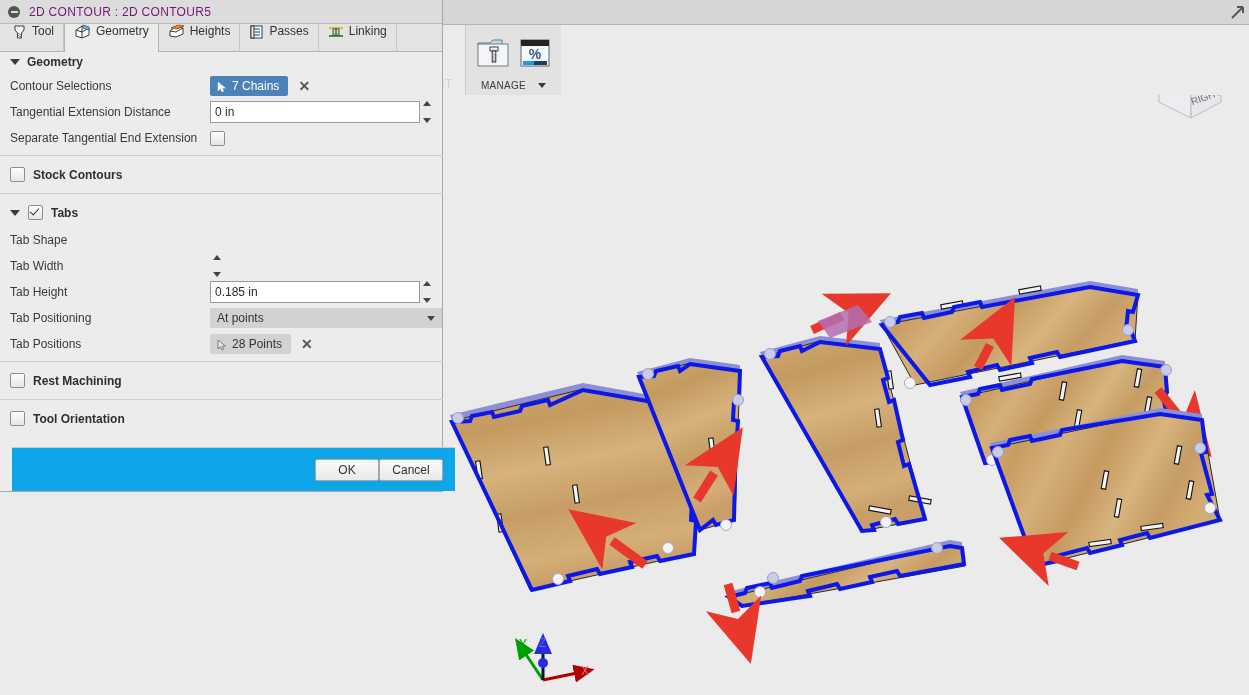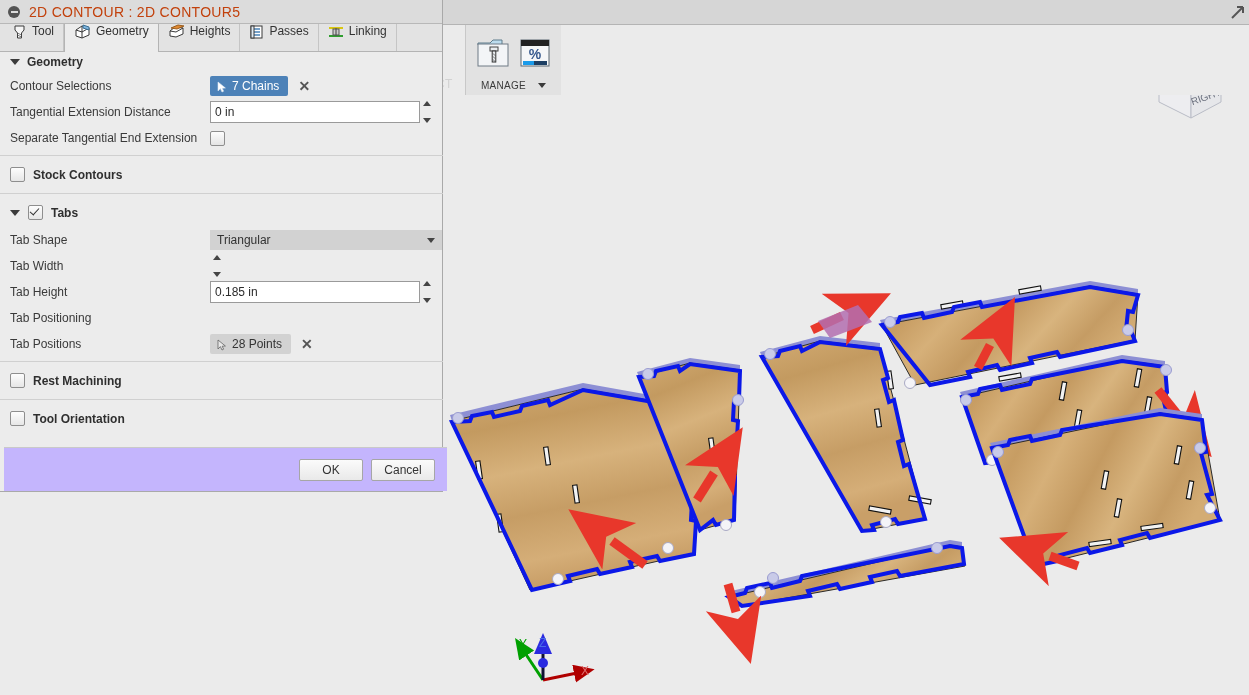--- a/index.html
+++ b/index.html
@@ -29,21 +29,21 @@
   #triad{position:absolute;left:505px;top:625px;width:110px;height:65px;}
   
   #corner-arrow{position:absolute;right:2px;top:4px;width:18px;height:18px;}
   
   #dialog{
     position:absolute;left:0;top:0;width:443px;height:492px;
     background:#ececec;border-right:1px solid #a9a9a9;border-bottom:1px solid #a9a9a9;
     box-sizing:border-box;
   }
   #dlg-title{height:23px;background:#dcdcdc;border-bottom:1px solid #b8b8b8;display:flex;align-items:center;padding:0 8px;gap:9px;}
-  #dlg-title .tlabel{font-size:14px;color:#c2410c;letter-spacing:.3px;}
+  #dlg-title .tlabel{font-size:12px;color:#701a75;letter-spacing:.3px;}
   .minus-circle{width:12px;height:12px;border-radius:50%;background:#545454;position:relative;flex:none;}
   .minus-circle::after{content:"";position:absolute;left:2.5px;top:5px;width:7px;height:2px;background:#dcdcdc;}
   
   #dlg-tabs{height:27px;background:#e3e3e3;border-bottom:1px solid #b4b4b4;display:flex;align-items:stretch;padding-left:2px;position:relative;z-index:3;}
   .dtab{display:flex;gap:5px;padding:0 9px;border-right:1px solid #c5c5c5;cursor:default;font-size:12px;color:#333;}
   .dtab:first-child{border-left:1px solid transparent;}
   .dtab.active{background:#ececec;border-left:1px solid #b4b4b4;border-right:1px solid #b4b4b4;position:relative;margin-bottom:-1px;}
   .dtab svg{display:block;}
   
   #dlg-body{position:absolute;left:0;top:51px;width:443px;height:397px;overflow:hidden;}
@@ -61,21 +61,21 @@
   .txtfield{width:200px;height:16px;background:#fff;border:1px solid #9a9a9a;font-size:12px;color:#2b2b2b;padding:2px 4px;box-sizing:content-box;display:flex;align-items:center;}
   .spin{width:11px;height:22px;margin-left:1px;display:flex;flex-direction:column;justify-content:space-between;}
   .spin i{display:block;width:0;height:0;margin:0 auto;}
   .spin .up{border-left:4px solid transparent;border-right:4px solid transparent;border-bottom:5px solid #444;}
   .spin .dn{border-left:4px solid transparent;border-right:4px solid transparent;border-top:5px solid #444;}
   .combo{width:218px;height:20px;background:#d2d2d2;display:flex;align-items:center;justify-content:space-between;padding:0 7px;font-size:12px;color:#333;}
   .combo .cc{width:0;height:0;border-left:4px solid transparent;border-right:4px solid transparent;border-top:5px solid #444;}
   .sqchk{width:13px;height:13px;border:1px solid #8e8e8e;border-radius:2px;background:linear-gradient(#fdfdfd,#e4e4e4);display:inline-block;flex:none;}
   .cursor-glyph{display:inline-block;width:10px;height:12px;}
   
-  #dlg-footer{position:absolute;left:4px;bottom:0;width:443px;height:44px;border-top:1px solid #c9c9c9;background:#c4b5fd;display:flex;align-items:center;justify-content:flex-end;gap:8px;padding-right:12px;box-sizing:border-box;}
+  #dlg-footer{position:absolute;left:12px;bottom:0;width:443px;height:44px;border-top:1px solid #c9c9c9;background:#0ea5e9;display:flex;align-items:center;justify-content:flex-end;gap:0;padding-right:12px;box-sizing:border-box;}
   .btn{min-width:62px;height:20px;background:linear-gradient(#fbfbfb,#e9e9e9);border:1px solid #a6a6a6;border-radius:2px;font-size:12px;color:#333;display:flex;align-items:center;justify-content:center;cursor:default;}
 </style>
 </head>
 <body>
 
 <div id="viewport">
   <svg id="viewport-svg" width="1249" height="695" viewBox="0 0 1249 695">
     <defs>
       <linearGradient id="wood" x1="0" y1="0" x2="1" y2="0.35">
         <stop offset="0%" stop-color="#d4ad76"></stop>
@@ -402,24 +402,20 @@
     <div class="divider"></div>
 
     <div class="grp-row">
       <span class="tri"></span>
       <span class="chk on"></span>
       <span>Tabs</span>
     </div>
 
     <div class="row">
       <span class="lbl">Tab Shape</span>
-      <span class="combo">
-        <span>Triangular</span>
-        <span class="cc"></span>
-      </span>
     </div>
 
     <div class="row">
       <span class="lbl">Tab Width</span>
       <span class="spin">
           <i class="up"></i>
           <i class="dn"></i>
         </span>
     </div>
 
@@ -427,20 +423,24 @@
       <span class="lbl">Tab Height</span>
       <span class="txtfield">0.185 in</span>
       <span class="spin">
           <i class="up"></i>
           <i class="dn"></i>
         </span>
     </div>
 
     <div class="row">
       <span class="lbl">Tab Positioning</span>
+      <span class="combo">
+        <span>At points</span>
+        <span class="cc"></span>
+      </span>
     </div>
 
     <div class="row">
       <span class="lbl">Tab Positions</span>
       <span class="pill grey">
         <span class="cursor-glyph">
           <svg width="10" height="12" viewBox="0 0 10 12">
               <path d="M1,1 L1,10 L3.4,7.6 L5,11 L6.6,10.2 L5.2,7.2 L8.4,7 Z" fill="#e8e8e8" stroke="#555" stroke-width=".7"></path>
             </svg>
         </span>

